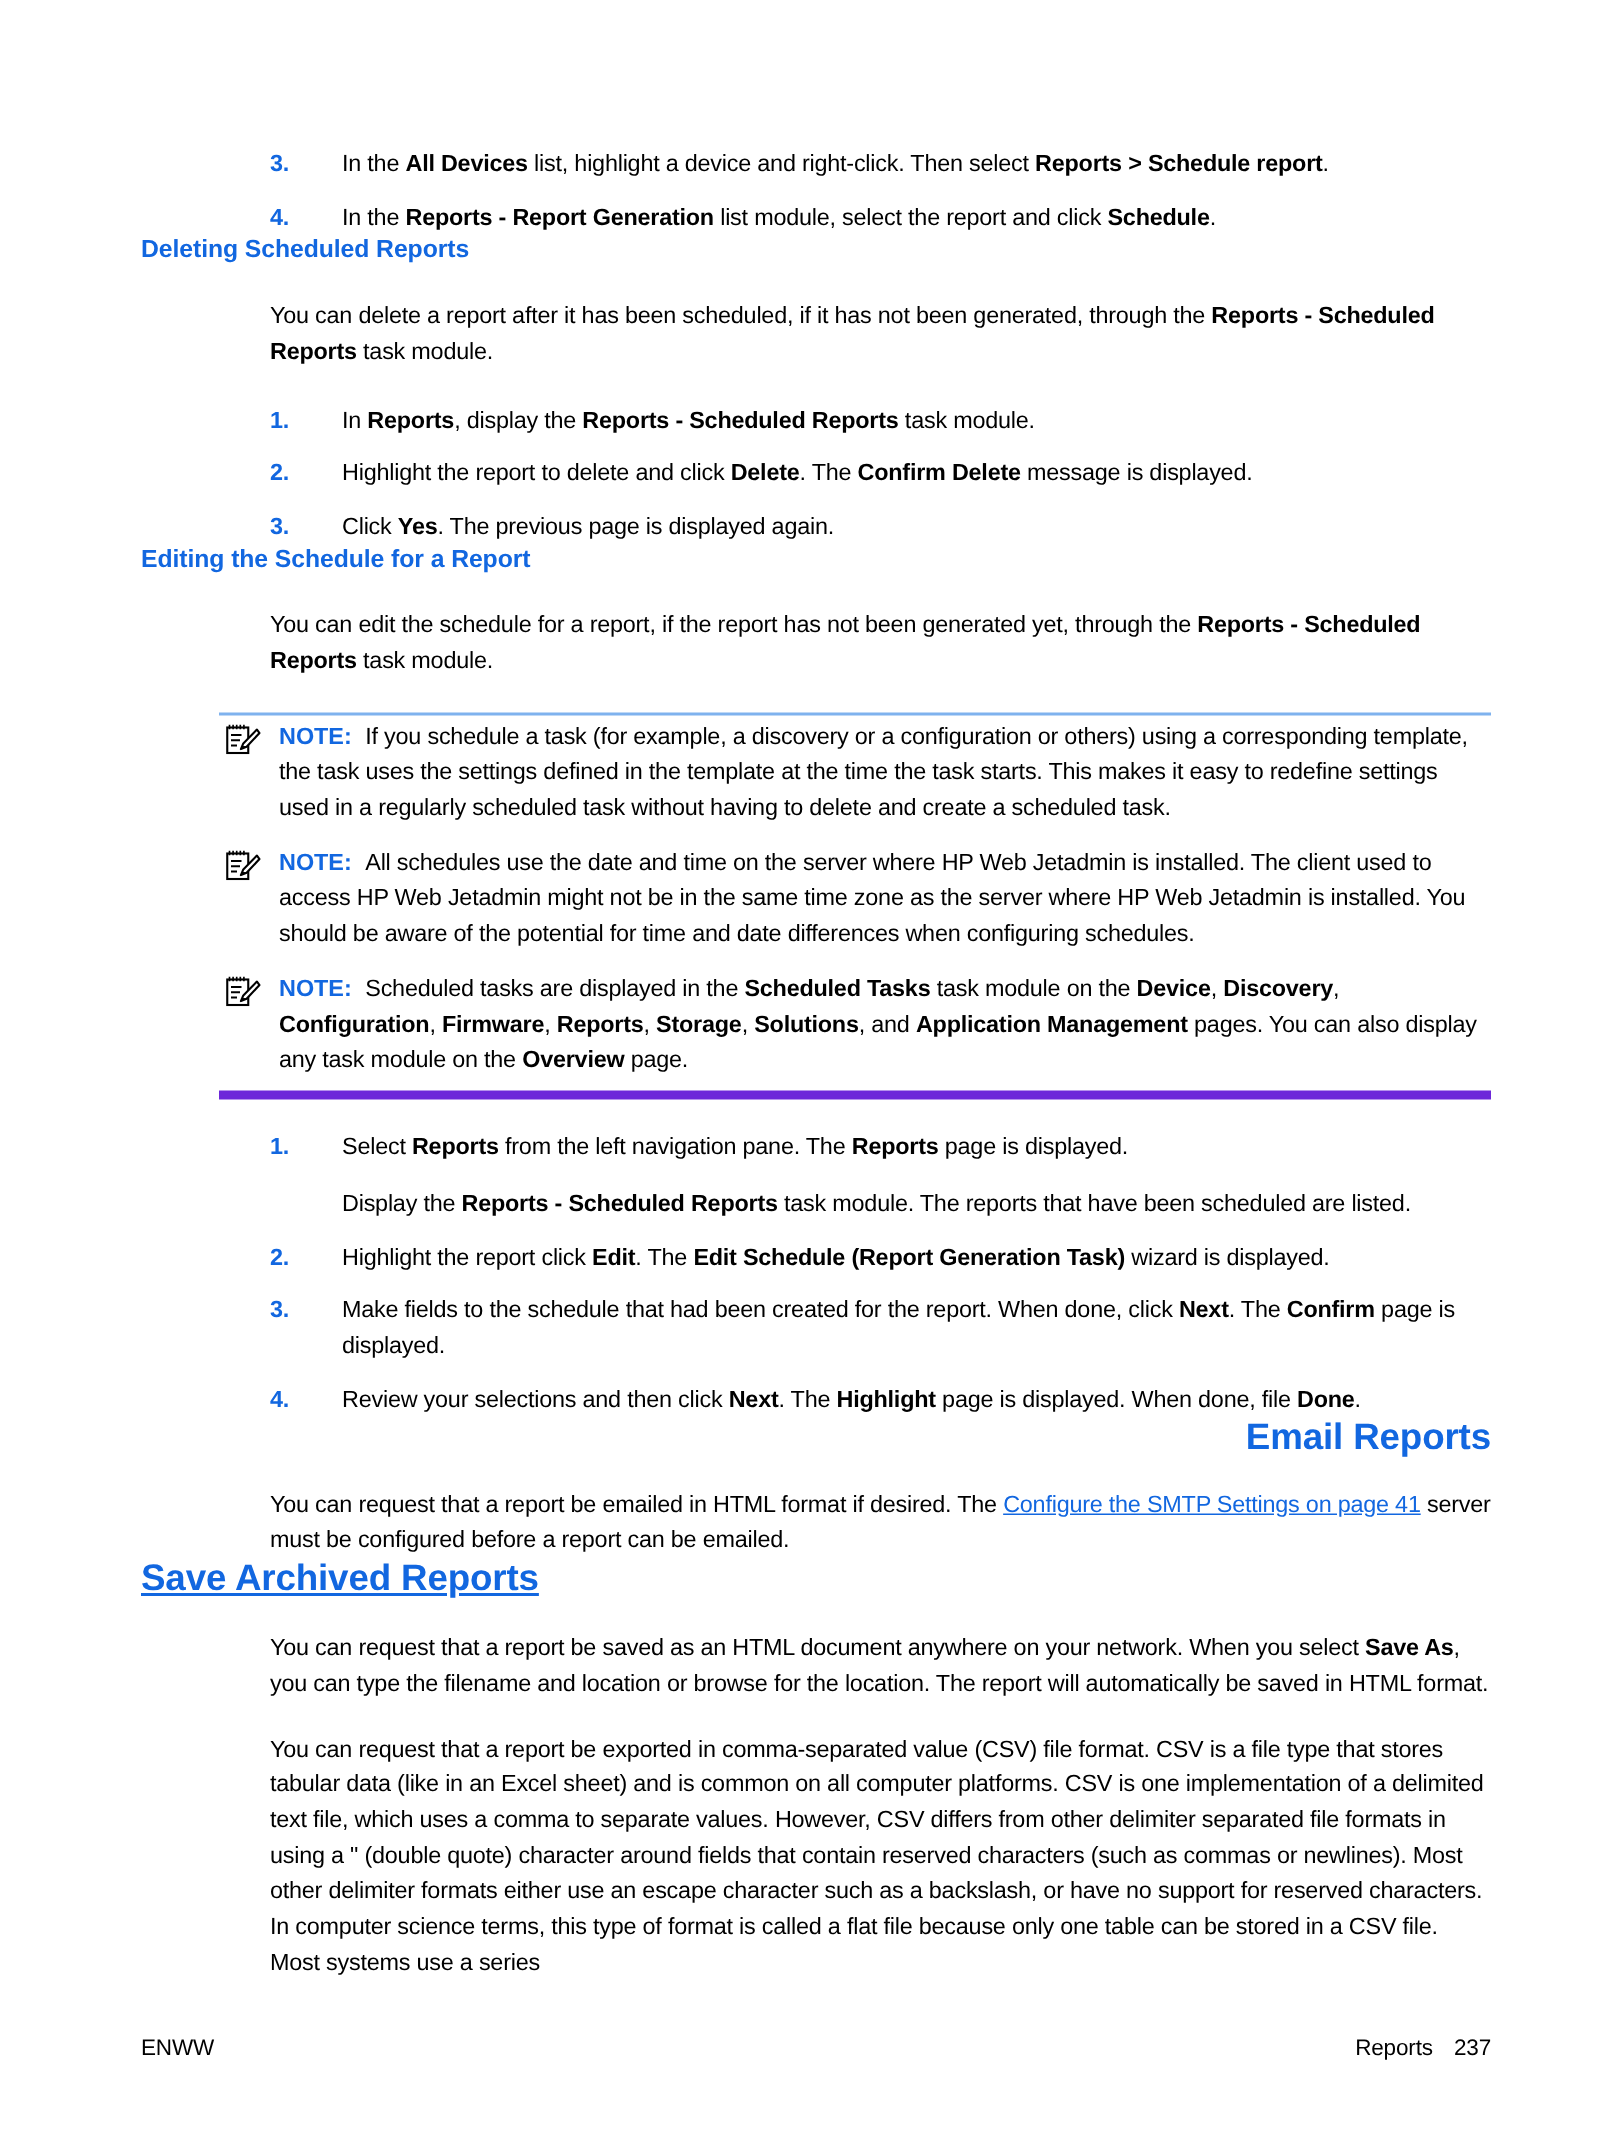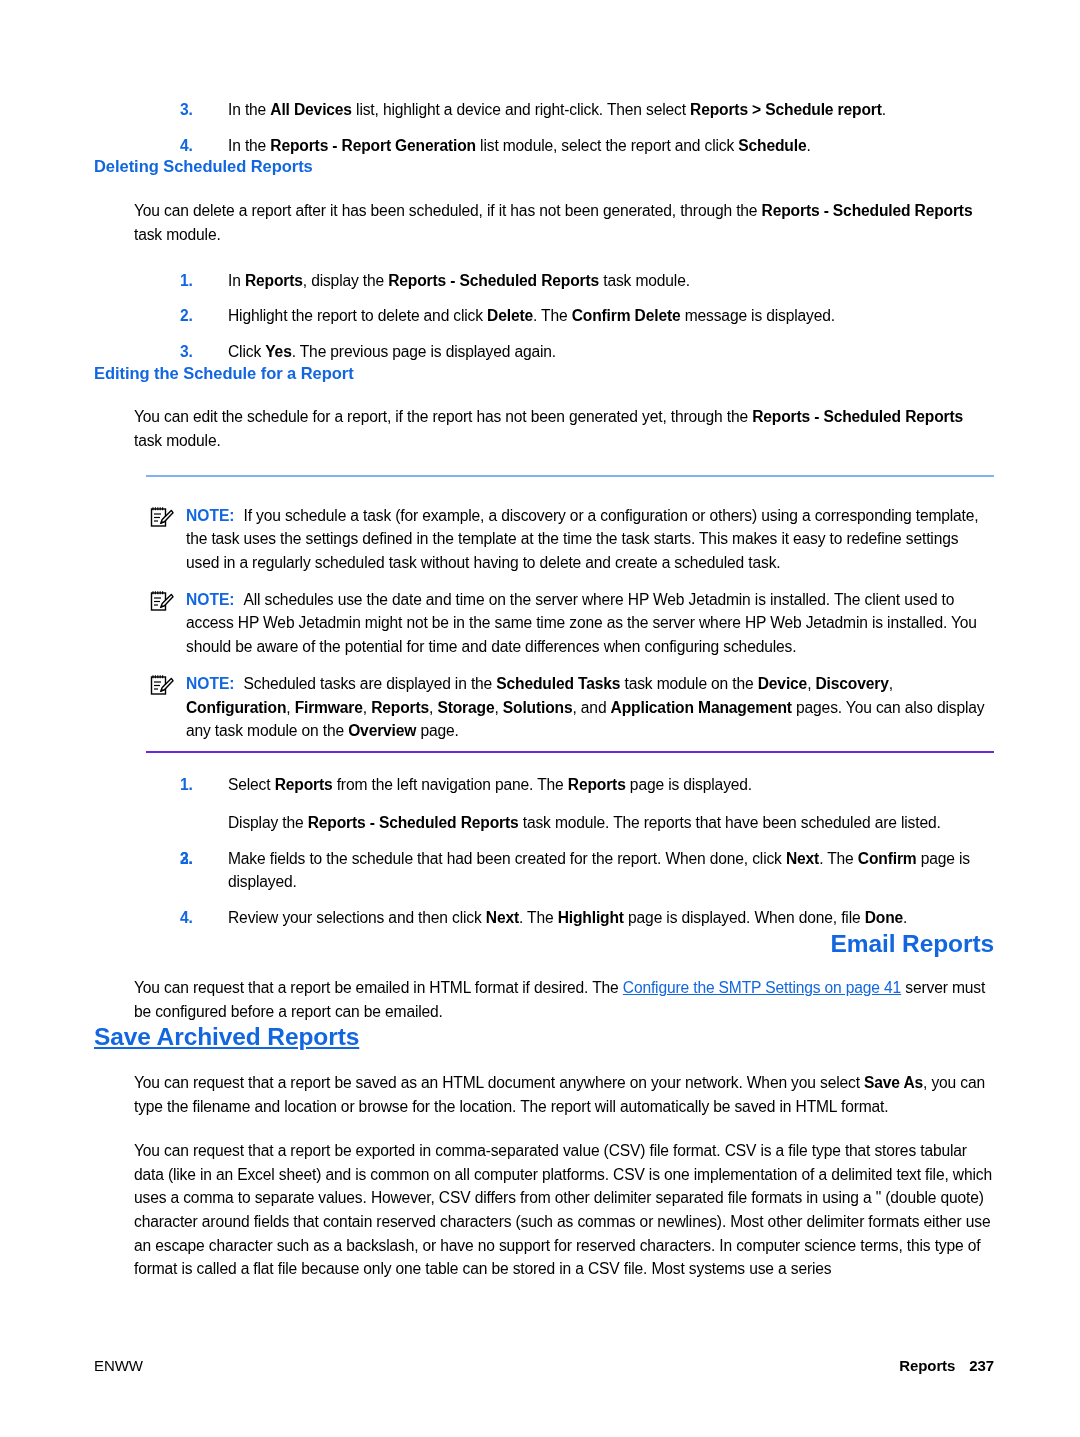--- a/index.html
+++ b/index.html
@@ -49,21 +49,21 @@
 
   
   .para {
     font-size: 15.6px;
     line-height: 1.52;
     margin: 0;
     color: #000;
     letter-spacing: -0.15px;
   }
   .indent {
-    margin-left: 40px;
+    margin-left: 86px;
   }
   b, strong { font-weight: bold; }
 
   
   .olist {
     margin: 0;
     padding: 0;
     list-style: none;
   }
   .olist li {
@@ -85,22 +85,22 @@
   }
   .sublines {
     margin-top: 14px;
   }
 
   
   .note-group {
     margin-left: 52px;
     width: 848px;
     border-top: 2px solid #7fb2ee;
-    border-bottom: 2px solid #6d28d9;
-    padding: 27px 0 9px 0;
+    border-bottom: 6px solid #6d28d9;
+    padding: 3px 0 9px 0;
     box-sizing: border-box;
   }
   .note {
     position: relative;
     padding-left: 40px;
     font-size: 15.6px;
     line-height: 1.5;
     letter-spacing: -0.15px;
   }
   .note + .note { margin-top: 14px; }
@@ -137,21 +137,21 @@
     position: absolute;
     left: 94px;
     right: 86px;
     bottom: 58px;
     height: 22px;
     font-size: 15px;
     letter-spacing: -0.1px;
     color: #000;
   }
   .footer .left  { position: absolute; left: 0;  top: 0; }
-  .footer .right { position: absolute; right: 0; top: 0; font-weight: bold; }
+  .footer .right { position: absolute; right: 0; top: 0; }
   .footer .pgnum { display: inline-block; margin-left: 14px; }
 </style>
 </head>
 <body>
 
 <div class="page">
   <div class="content">
 
     <ol class="olist">
       <li>
@@ -243,20 +243,21 @@
     </div>
 
     <ol class="olist mt-20">
       <li>
         <span class="num">1.</span>
         <span><span>Select </span><b>Reports</b><span> from the left navigation pane. The </span><b>Reports</b><span> page is displayed.</span></span>
         <div class="sublines"><span>Display the </span><b>Reports - Scheduled Reports</b><span> task module. The reports that have been scheduled are listed.</span></div>
       </li>
       <li>
         <span class="num">2.</span>
+        <span><span>Highlight the report click </span><b>Edit</b><span>. The </span><b>Edit Schedule (Report Generation Task)</b><span> wizard is displayed.</span></span>
       </li>
       <li>
         <span class="num">3.</span>
         <span><span>Make fields to the schedule that had been created for the report. When done, click </span><b>Next</b><span>. The </span><b>Confirm</b><span> page is displayed.</span></span>
       </li>
       <li>
         <span class="num">4.</span>
         <span><span>Review your selections and then click </span><b>Next</b><span>. The </span><b>Highlight</b><span> page is displayed. When done, file </span><b>Done</b><span>.</span></span>
       </li>
     </ol>

